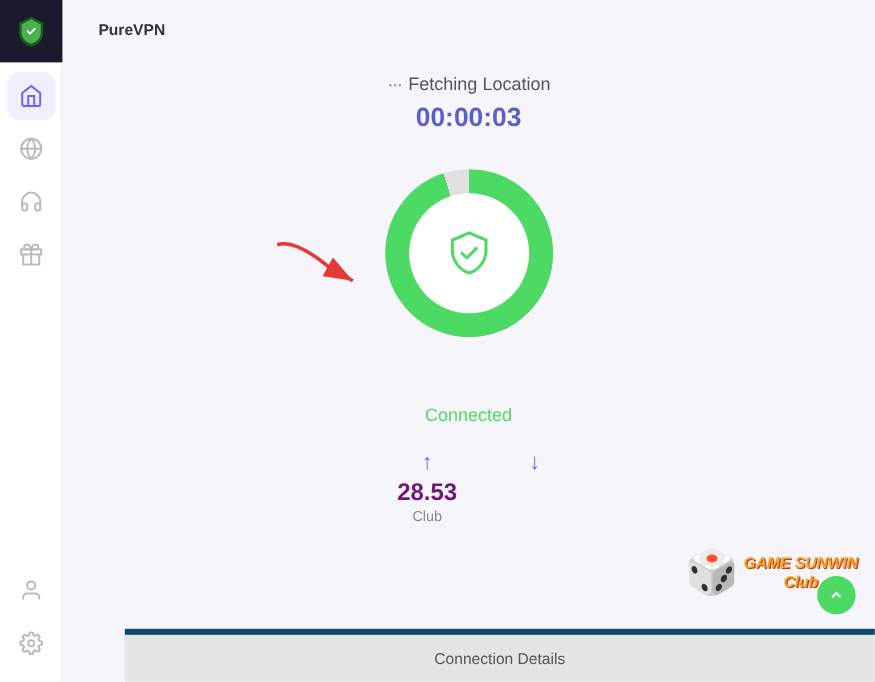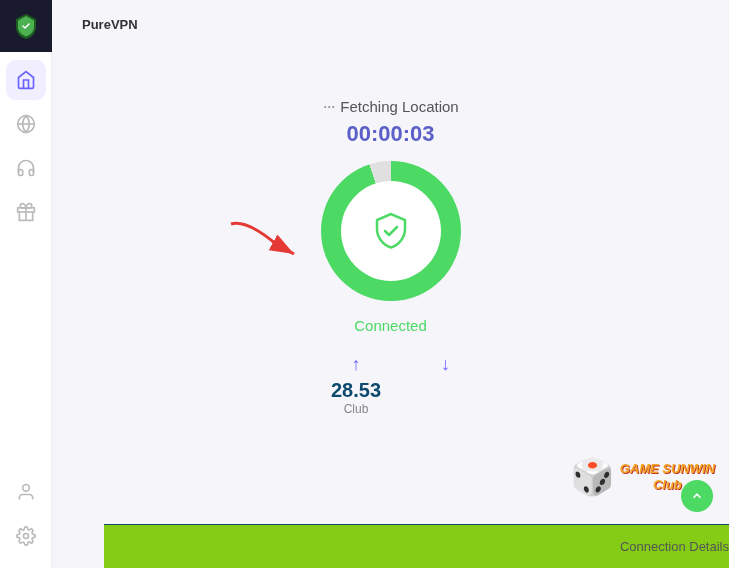--- a/index.html
+++ b/index.html
@@ -72,21 +72,20 @@
 
     
     .main {
       flex: 1;
       display: flex;
       flex-direction: column;
       align-items: center;
       background: #f5f5fa;
       position: relative;
       padding: 0 20px;
-      gap: 36px;
     }
 
     
     .topbar {
       width: 100%;
       height: 40px;
       display: flex;
       align-items: center;
       padding: 8px 10px 0 10px;
     }
@@ -122,21 +121,21 @@
     .fetching-label {
       font-size: 15px;
       color: #555;
       font-weight: 500;
     }
 
     .timer {
       font-size: 22px;
       font-weight: 700;
       color: #5b5fc7;
-      margin-bottom: 14px;
+      margin-bottom: 30px;
     }
 
     
     .circle-container {
       position: relative;
       width: 140px;
       height: 140px;
       display: flex;
       align-items: center;
       justify-content: center;
@@ -178,20 +177,21 @@
       transform: translateY(-50%);
       width: 80px;
       height: 50px;
     }
 
     .connected-label {
       font-size: 15px;
       color: #4cd964;
       font-weight: 500;
       margin-bottom: 20px;
+      margin-top: 41px;
     }
 
     
     .stats-row {
       display: flex;
       gap: 60px;
       align-items: flex-start;
       width: 100%;
       justify-content: center;
       margin-bottom: 16px;
@@ -205,21 +205,21 @@
 
     .stat-icon {
       font-size: 18px;
       color: #6c63ff;
       margin-bottom: 4px;
     }
 
     .stat-value {
       font-size: 20px;
       font-weight: 700;
-      color: #0c4a6e;
+      color: #701a75;
       text-align: center;
     }
 
     .stat-unit {
       font-size: 12px;
       color: #888;
     }
 
     
     .overlay-watermark {
@@ -238,25 +238,25 @@
       z-index: 20;
     }
 
     
     .connection-bar {
       position: absolute;
       bottom: 0;
       left: 52px;
       right: 0;
       height: 44px;
-      background: #84cc16;
-      display: flex;
-      align-items: center;
-      justify-content: flex-end;
-      border-top: 1px solid #0c4a6e;
+      background: #e5e5e5;
+      display: flex;
+      align-items: center;
+      justify-content: center;
+      border-top: 5px solid #0c4a6e;
     }
 
     .connection-bar-label {
       font-size: 13px;
       color: #555;
       font-weight: 500;
     }
 
     
     .scroll-up-btn {

